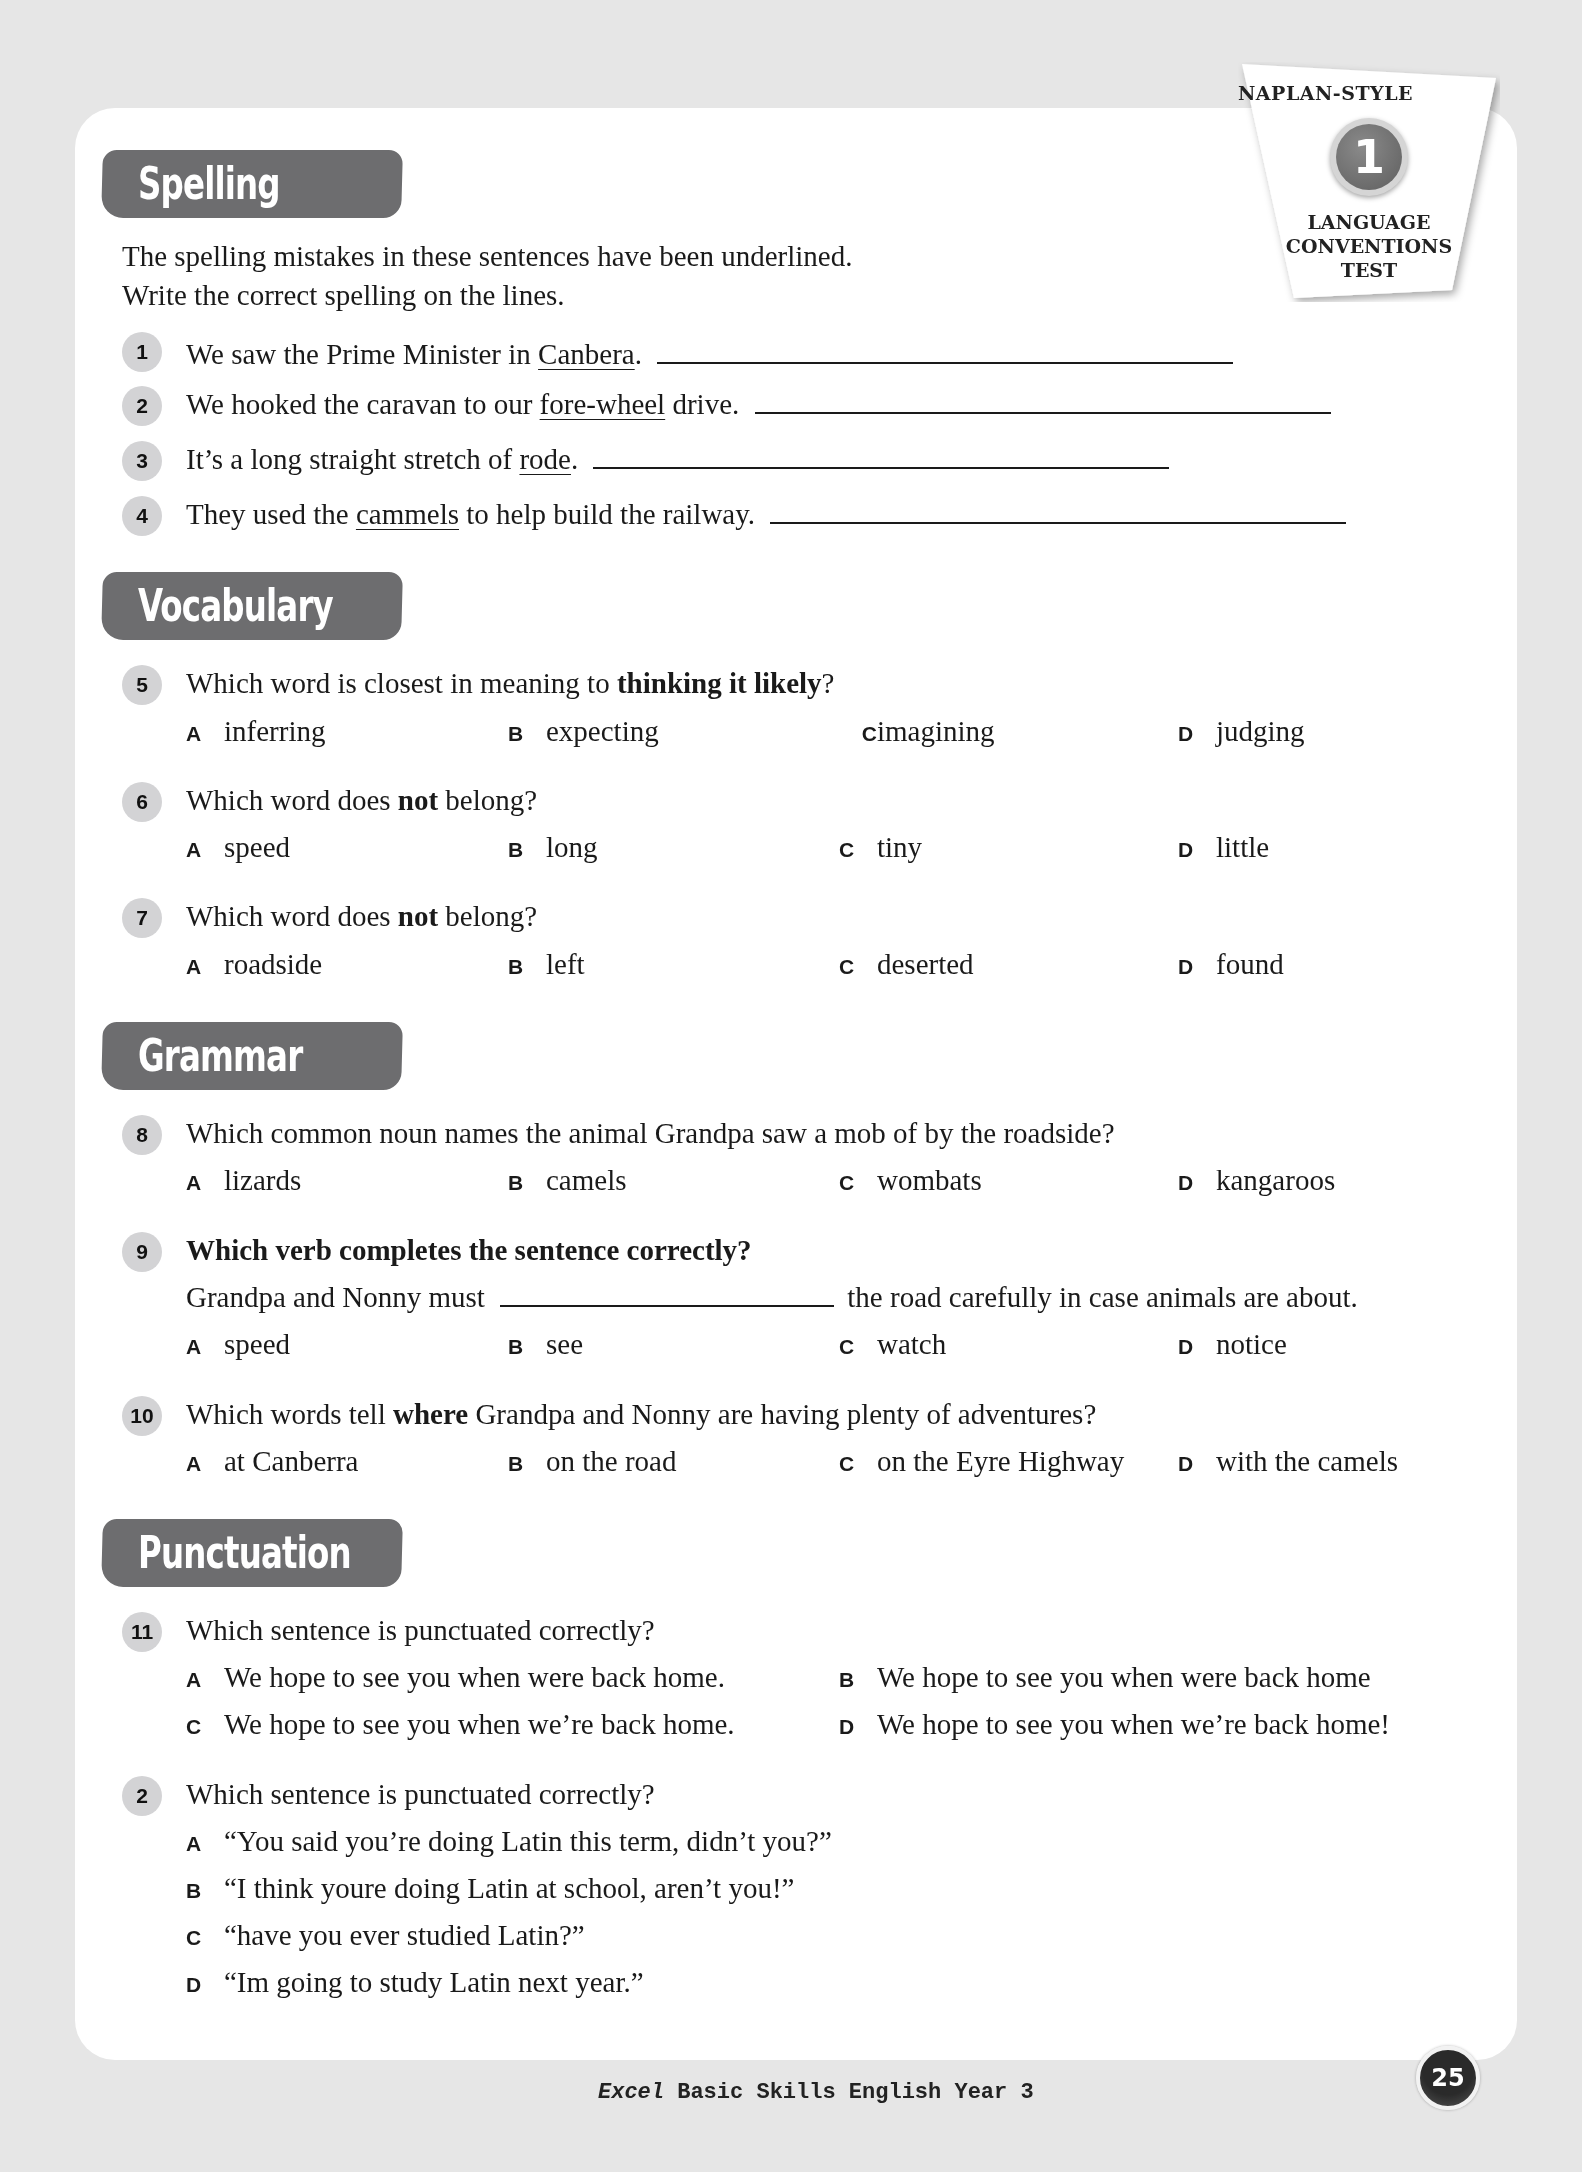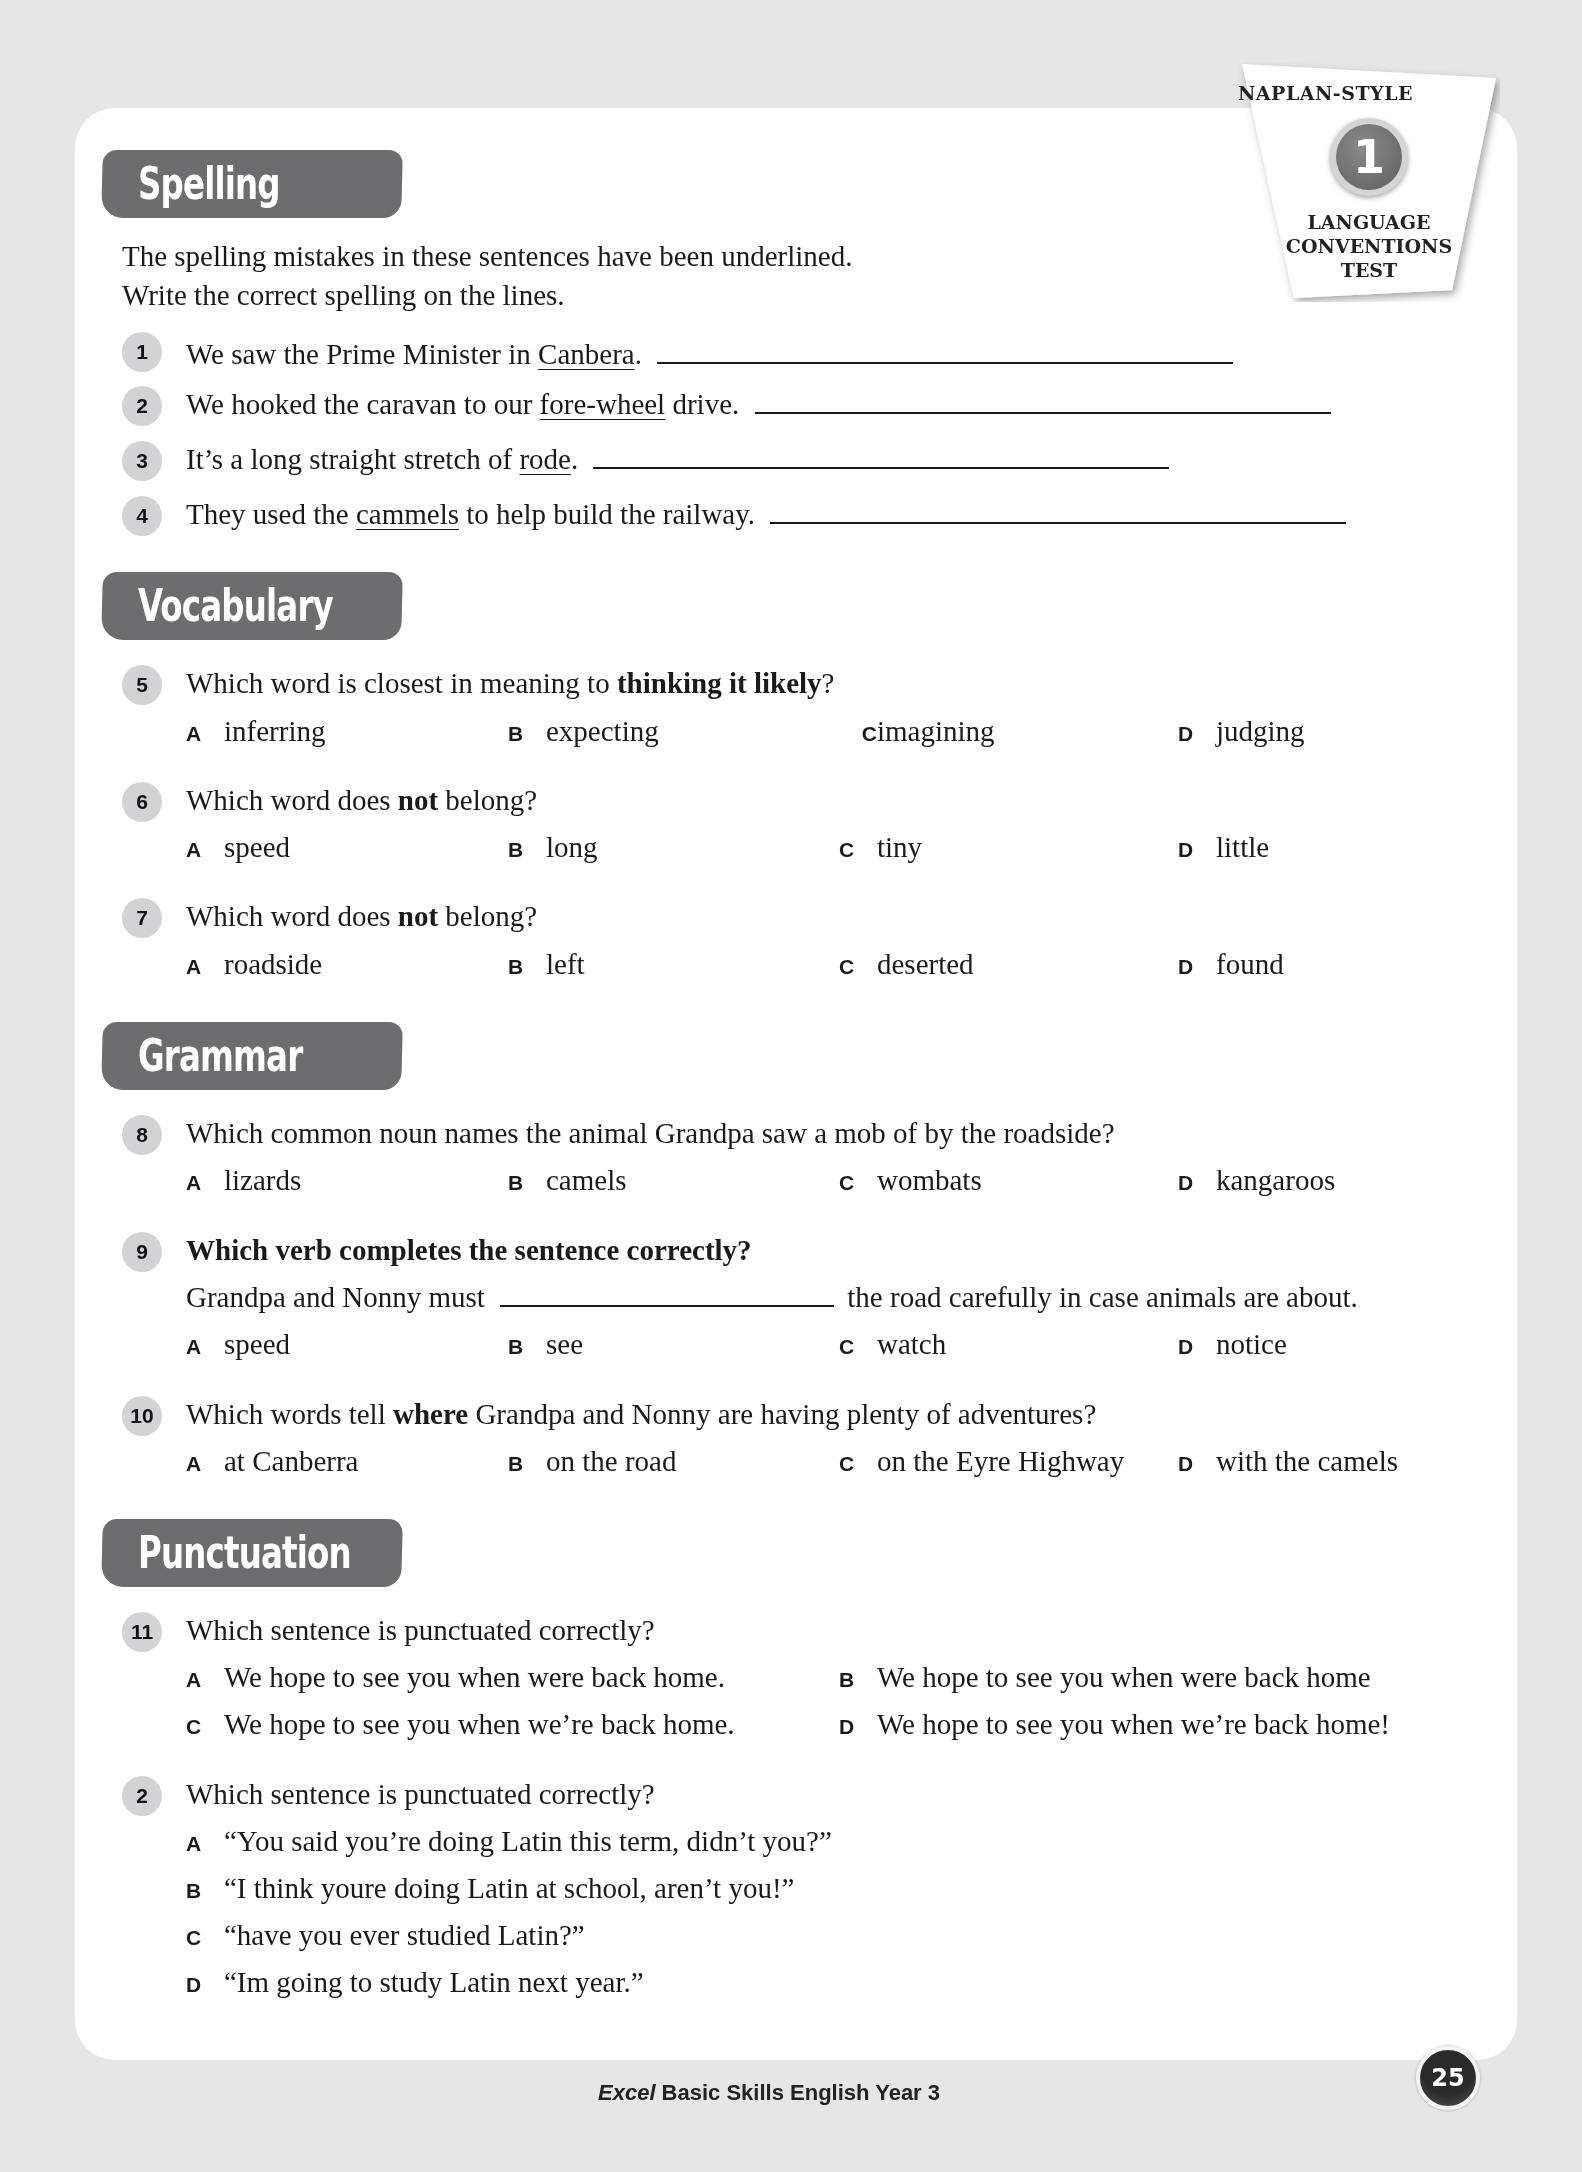--- a/index.html
+++ b/index.html
@@ -103,21 +103,21 @@
   }
   .opt .letter {
     display: inline-block;
     font-family: "Liberation Sans", sans-serif; font-weight: bold;
     font-size: 21px;
     width: 38px;
   }
   .footer-title {
     position: absolute;
     left: 598px; top: 2080px;
-    font-family: Liberation Sans, sans-serif; font-weight: bold;
+    font-family: Liberation Mono, monospace; font-weight: bold;
     font-size: 22px; color: #222;
   }
   .footer-title i { font-style: italic; }
   .page-num {
     position: absolute;
     left: 1416px; top: 2046px;
     width: 64px; height: 64px; border-radius: 50%;
     background: radial-gradient(circle at 50% 35%, #2a2a2a 55%, #555 100%);
     border: 4px solid #f2f2f2;
     box-shadow: 0 0 3px rgba(0,0,0,0.3);

